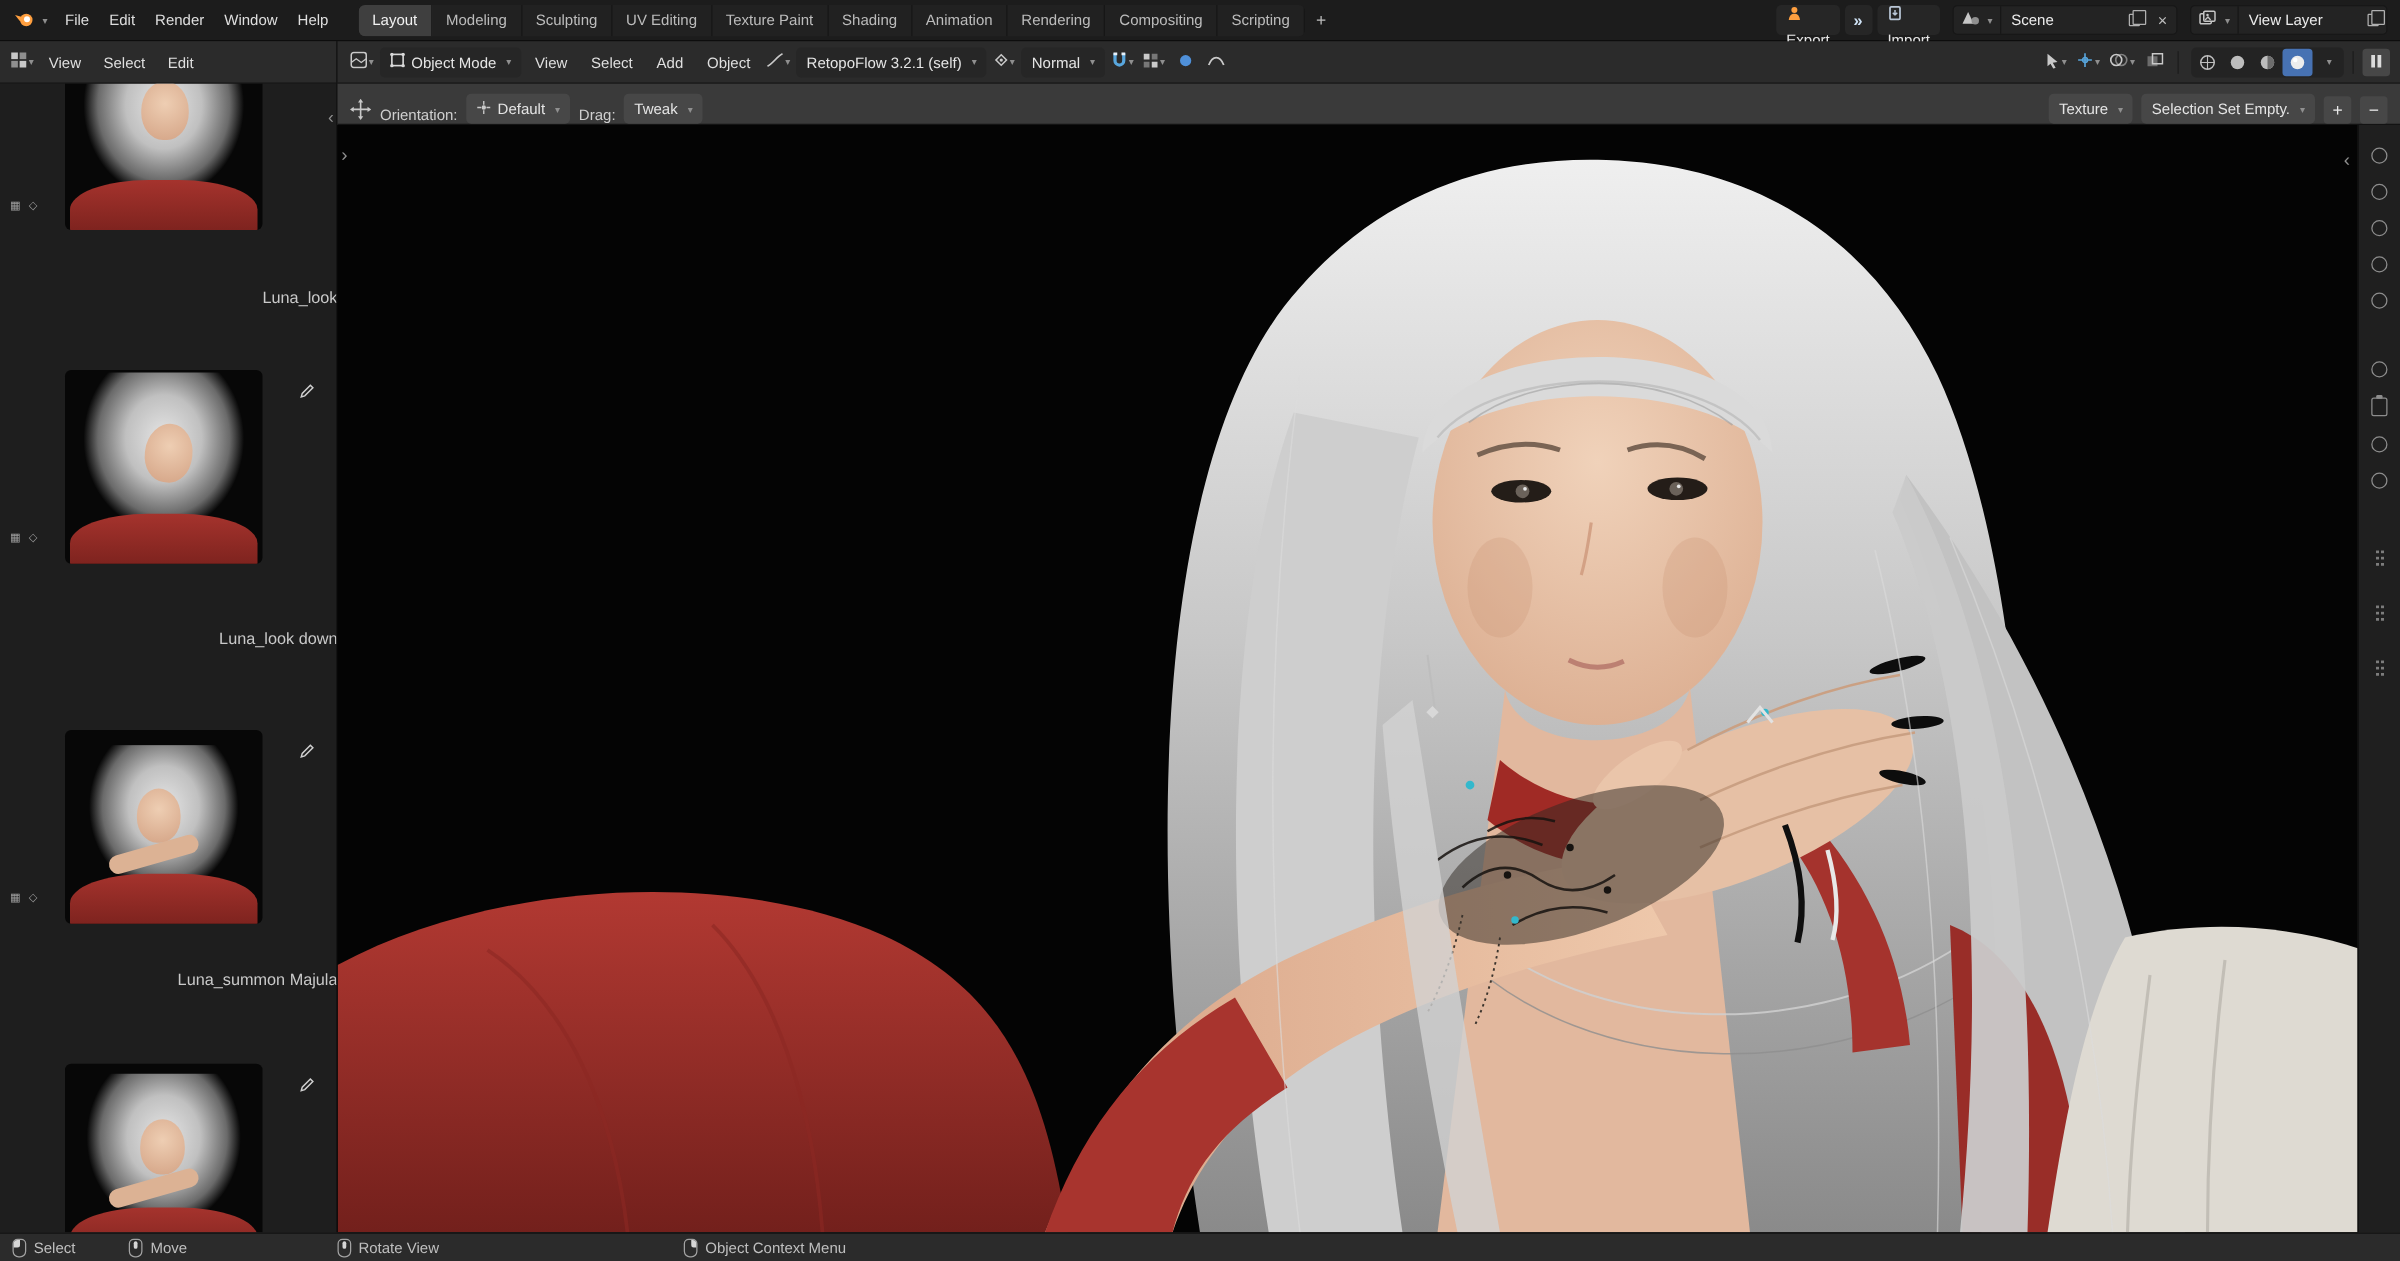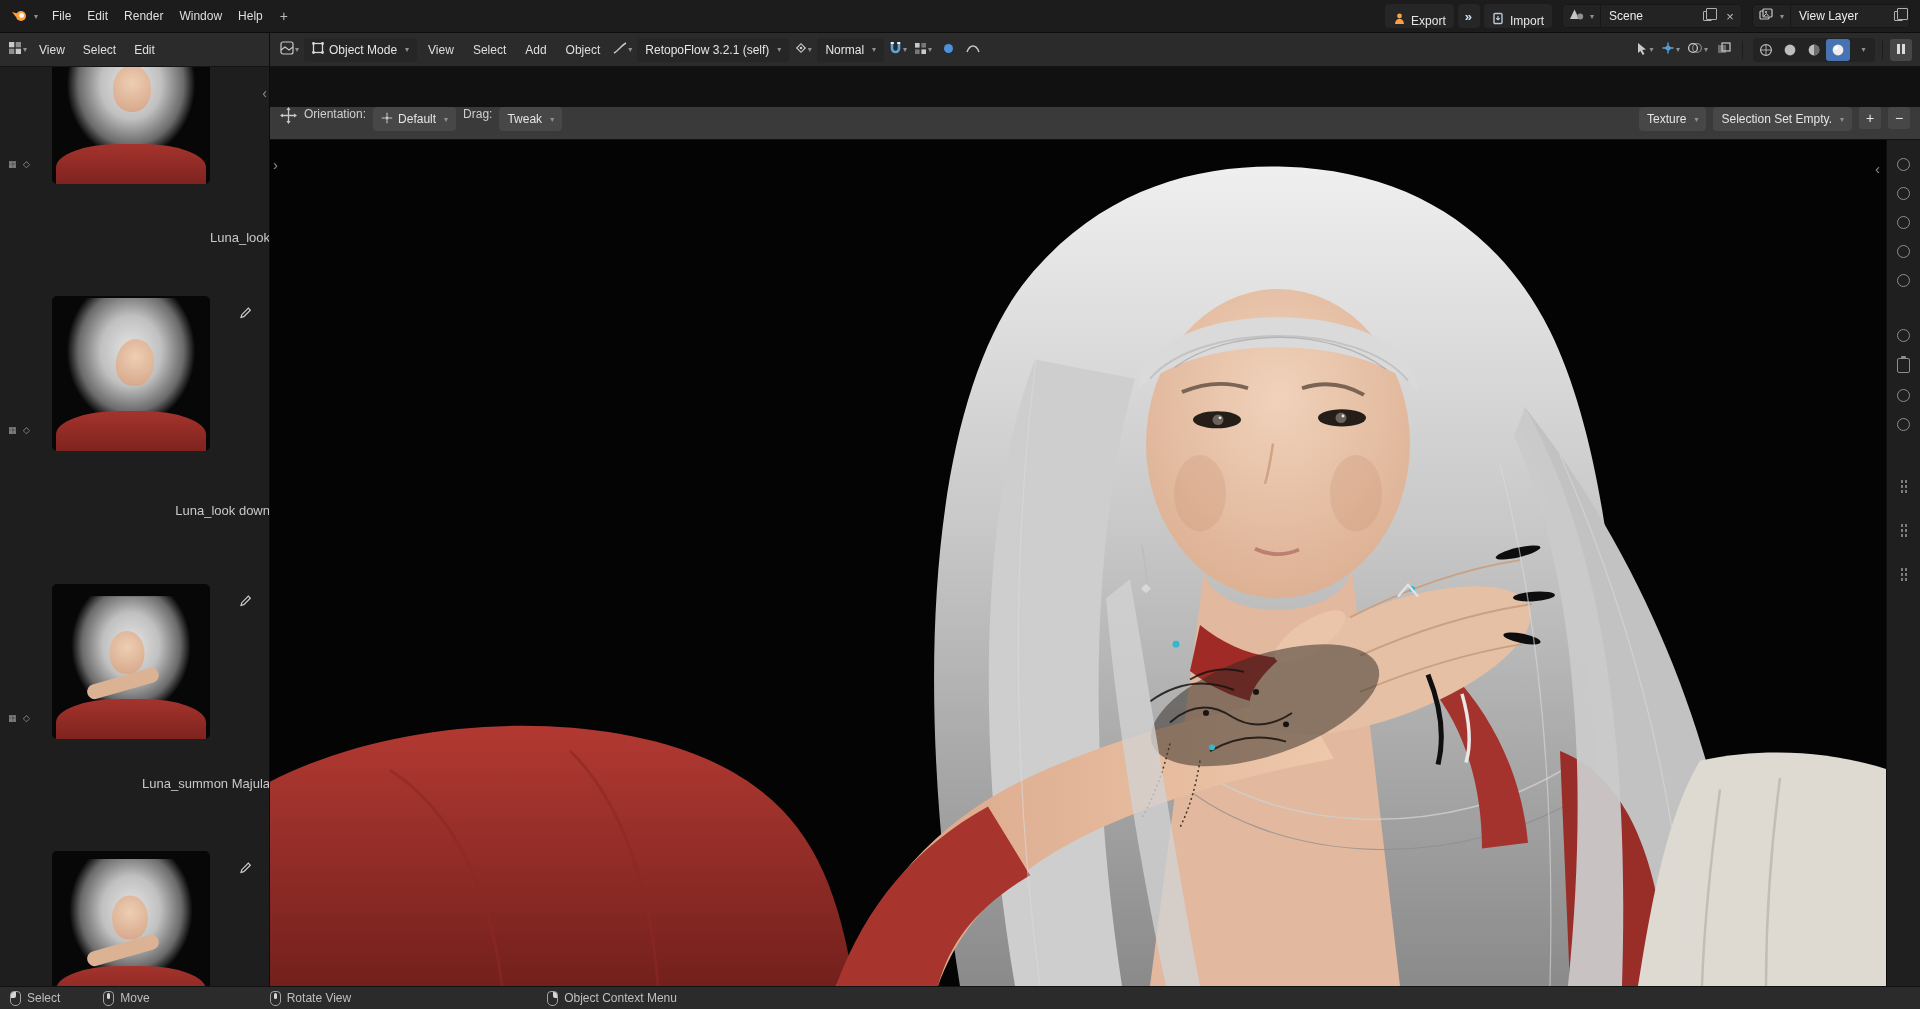--- a/index.html
+++ b/index.html
@@ -11,21 +11,21 @@
   .logo { display:flex; align-items:center; gap:3px; padding:0 6px 0 2px; }
   .caret { color:#8f8f8f; font-size:8px; margin-left:3px; }
   .menu-item { padding:4px 8px; border-radius:3px; color:#dfdfdf; cursor:default;text-align:right; }
 
   .tabs { display:flex; align-items:center; margin-left:16px; background:#212121; border-radius:5px; height:25px; overflow:hidden; }
   .tab { padding:0 11px; height:25px; line-height:25px; color:#bcbcbc; border-right:1px solid #161616; white-space:nowrap; }
   .tab.active { background:#3f3f3f; color:#f2f2f2; }
   .tab-add { padding:0 9px; height:25px; line-height:24px; color:#bcbcbc; font-size:14px; }
   .tb-spacer { flex:1; }
 
-  .tb-btn { display:flex; align-items:flex-end; gap:5px; height:24px; padding:0 8px; border-radius:4px; background:#262626; color:#e6e6e6; margin-left:4px; }
+  .tb-btn { display:flex; align-items:flex-start; gap:5px; height:24px; padding:0 8px; border-radius:4px; background:#262626; color:#e6e6e6; margin-left:4px;flex-direction:column; }
   .chev-btn { font-weight:bold; color:#cfe2f5; font-size:13px; letter-spacing:1px; background:#262626; border-radius:4px; height:24px; display:flex; align-items:center; padding:0 7px; margin-left:4px; }
 
   .selector { display:flex; align-items:center; background:#232323; border:1px solid #171717; border-radius:4px; height:24px; margin-left:10px; }
   .sel-iconbtn { display:flex; align-items:center; gap:3px; padding:0 6px; border-right:1px solid #171717; height:100%; }
   .sel-name { padding:0 8px; color:#ececec; min-width:96px; }
   .sel-tool { display:flex; align-items:center; justify-content:center; width:22px; height:100%; color:#bdbdbd; }
   .copy { width:9px; height:10px; border:1px solid #b0b0b0; border-radius:1px; position:relative; display:inline-block; }
   .copy::before { content:""; position:absolute; left:2px; top:-4px; width:9px; height:10px; border:1px solid #b0b0b0; border-radius:1px; background:#232323; }
   .xg { font-size:13px; color:#bdbdbd; }
 
@@ -50,21 +50,21 @@
   .pose-4 .t-face { transform:translate(-2px,7px) scale(.94); }
 
   .thumb-label { position:absolute; left:0; width:270px; text-align:right; color:#c9c9c9; font-size:13px; }
   .pencil-btn { position:absolute; right:14px; width:20px; height:20px; display:flex; align-items:center; justify-content:center; border-radius:3px; }
   .asset-flags { position:absolute; left:8px; color:#9a9a9a; font-size:9px; letter-spacing:2px; }
   .sb-collapse { position:absolute; right:2px; top:18px; color:#8f8f8f; font-size:14px; }
 
   
   .vp-col { flex:1; display:flex; flex-direction:column; position:relative; min-width:0; }
   .vp-header { height:34px; background:#2b2b2b; border-bottom:1px solid #141414; display:flex; align-items:center; padding:0 8px; gap:3px; }
-  .tool-settings { height:33px; background:#3a3a3a; border-bottom:1px solid #131313; display:flex; align-items:flex-start; padding:0 10px; gap:7px;margin-top:40px; }
+  .tool-settings { height:33px; background:#3a3a3a; border-bottom:1px solid #131313; display:flex; align-items:flex-end; padding:0 10px; gap:7px; }
 
   .dd { display:inline-flex; align-items:center; gap:5px; height:24px; padding:0 8px; background:#262626; border-radius:4px; color:#e5e5e5; white-space:nowrap; }
   .dd::after { content:"▾"; color:#909090; font-size:8px; margin-left:3px; }
   .ts .dd { background:#474747; }
   .ibtn { min-width:22px; height:22px; display:inline-flex; align-items:center; justify-content:center; border-radius:3px; color:#c9c9c9; font-size:13px; padding:0 2px; }
   .ibtn .caret { margin-left:1px; }
   .vph-right { margin-left:auto; display:flex; align-items:center; gap:3px; }
   .shade-group { display:flex; align-items:center; background:#232323; border-radius:4px; padding:1px; margin-left:3px; }
   .shade { width:24px; height:22px; display:flex; align-items:center; justify-content:center; border-radius:3px; }
   .shade.active { background:#4772b3; }
@@ -108,20 +108,32 @@
         </svg>
     </span>
     <span class="caret">▾</span>
   </div>
   <div class="menu-item">File</div>
   <div class="menu-item">Edit</div>
   <div class="menu-item">Render</div>
   <div class="menu-item">Window</div>
   <div class="menu-item">Help</div>
 
+  <div class="tabs">
+    <div class="tab active">Layout</div>
+    <div class="tab">Modeling</div>
+    <div class="tab">Sculpting</div>
+    <div class="tab">UV Editing</div>
+    <div class="tab">Texture Paint</div>
+    <div class="tab">Shading</div>
+    <div class="tab">Animation</div>
+    <div class="tab">Rendering</div>
+    <div class="tab">Compositing</div>
+    <div class="tab">Scripting</div>
+  </div>
   <div class="tab-add">+</div>
 
   <div class="tb-spacer"></div>
 
   <div class="tb-btn">
     <span>
       <svg width="13" height="13" viewBox="0 0 13 13">
           <circle cx="6.5" cy="4" r="2.4" fill="#ff9f3f"></circle>
           <path d="M2 12 C2.5 8.2 4.2 7 6.5 7 C8.8 7 10.5 8.2 11 12 Z" fill="#ff9f3f"></path>
         </svg>

